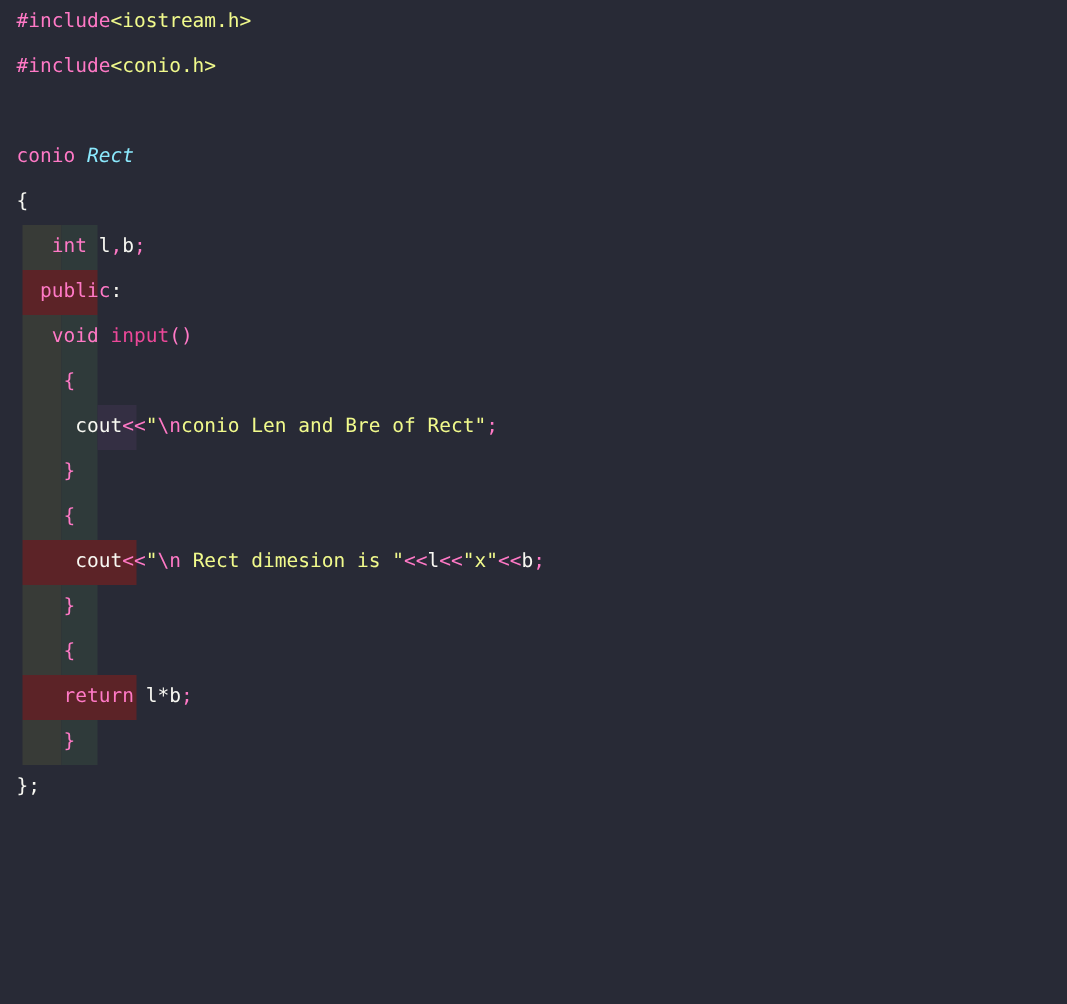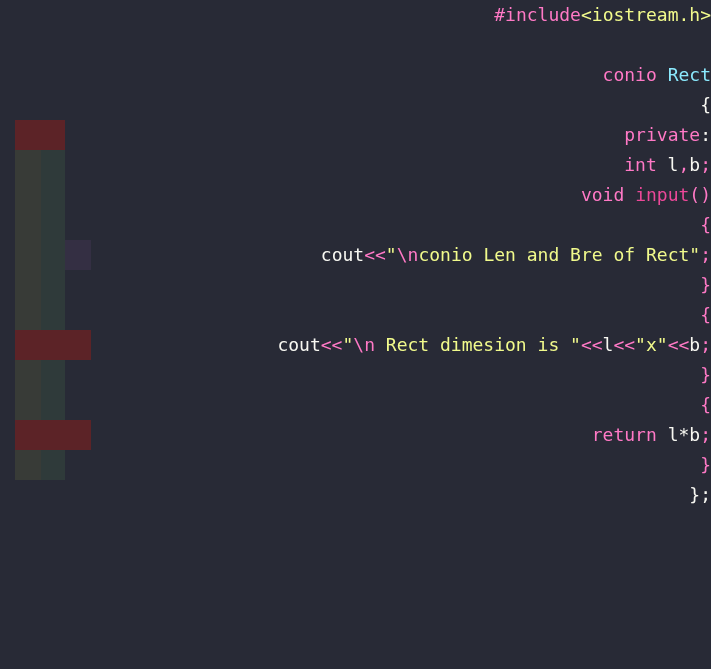--- a/index.html
+++ b/index.html
@@ -16,24 +16,23 @@
   #editor {
     position: relative;
     width: 711px;
     height: 669px;
     background: #282a36;
   }
   .line {
     position: relative;
     height: 30px;
     line-height: 30px;
-    font-size: 18px;
+    font-size: 13px;
     white-space: pre;
     letter-spacing: 0px;
-    text-align: right;
   }
   .code {
     position: relative;
     z-index: 2;
     padding-left: 11px;
     display: block;
     height: 30px;
   }
   
   .guides {
@@ -60,33 +59,34 @@
   .hotnarrow {
     position: absolute;
     top: 0; height: 30px;
     left: 15px; width: 50px;
     background: #5c2327;
   }
   
   .pink   { color: #ff79c6; }
   .yellow { color: #f1fa8c; }
   .green  { color: #ec4899; }
-  .cyan   { color: #8be9fd; }
+  .cyan   { color: #8be9fd; font-style: italic; }
   .white  { color: #f8f8f2; }
 </style>
 </head>
 <body>
 
 <div id="editor">
     <div class="line"><div class="guides"></div><span class="code"><span class="pink">#include</span><span class="yellow">&lt;iostream.h&gt;</span></span></div>
+    <div class="line"><div class="guides"></div><span class="code"><span class="pink">#include</span><span class="yellow">&lt;conio.h&gt;</span></span></div>
     <div class="line"><div class="guides"></div><span class="code"><span class="white"></span></span></div>
     <div class="line"><div class="guides"></div><span class="code"><span class="pink">conio</span><span class="white"> </span><span class="cyan">Rect</span></span></div>
     <div class="line"><div class="guides"></div><span class="code"><span class="white">{</span></span></div>
-    <div class="line"><div class="guides"><div class="hotnarrow"></div></div><span class="code"><span class="pink">  private</span><span class="white">:</span></span></div>
     <div class="line"><div class="guides"><div class="g g1"></div><div class="g g2"></div></div><span class="code"><span class="pink">   int</span><span class="white"> l</span><span class="pink">,</span><span class="white">b</span><span class="pink">;</span></span></div>
+    <div class="line"><div class="guides"><div class="hotnarrow"></div></div><span class="code"><span class="pink">  public</span><span class="white">:</span></span></div>
     <div class="line"><div class="guides"><div class="g g1"></div><div class="g g2"></div></div><span class="code"><span class="pink">   void</span><span class="white"> </span><span class="green">input</span><span class="pink">()</span></span></div>
     <div class="line"><div class="guides"><div class="g g1"></div><div class="g g2"></div></div><span class="code"><span class="white">    </span><span class="pink">{</span></span></div>
     <div class="line"><div class="guides"><div class="g g1"></div><div class="g g2"></div><div class="g g3"></div></div><span class="code"><span class="white">     cout</span><span class="pink">&lt;&lt;</span><span class="yellow">"</span><span class="pink">\n</span><span class="yellow">conio Len and Bre of Rect"</span><span class="pink">;</span></span></div>
     <div class="line"><div class="guides"><div class="g g1"></div><div class="g g2"></div></div><span class="code"><span class="white">    </span><span class="pink">}</span></span></div>
     <div class="line"><div class="guides"><div class="g g1"></div><div class="g g2"></div></div><span class="code"><span class="white">    </span><span class="pink">{</span></span></div>
     <div class="line"><div class="guides"><div class="hotwide"></div></div><span class="code"><span class="white">     cout</span><span class="pink">&lt;&lt;</span><span class="yellow">"</span><span class="pink">\n</span><span class="yellow"> Rect dimesion is "</span><span class="pink">&lt;&lt;</span><span class="white">l</span><span class="pink">&lt;&lt;</span><span class="yellow">"x"</span><span class="pink">&lt;&lt;</span><span class="white">b</span><span class="pink">;</span></span></div>
     <div class="line"><div class="guides"><div class="g g1"></div><div class="g g2"></div></div><span class="code"><span class="white">    </span><span class="pink">}</span></span></div>
     <div class="line"><div class="guides"><div class="g g1"></div><div class="g g2"></div></div><span class="code"><span class="white">    </span><span class="pink">{</span></span></div>
     <div class="line"><div class="guides"><div class="hotwide"></div></div><span class="code"><span class="white">    </span><span class="pink">return</span><span class="white"> l*b</span><span class="pink">;</span></span></div>
     <div class="line"><div class="guides"><div class="g g1"></div><div class="g g2"></div></div><span class="code"><span class="white">    </span><span class="pink">}</span></span></div>

